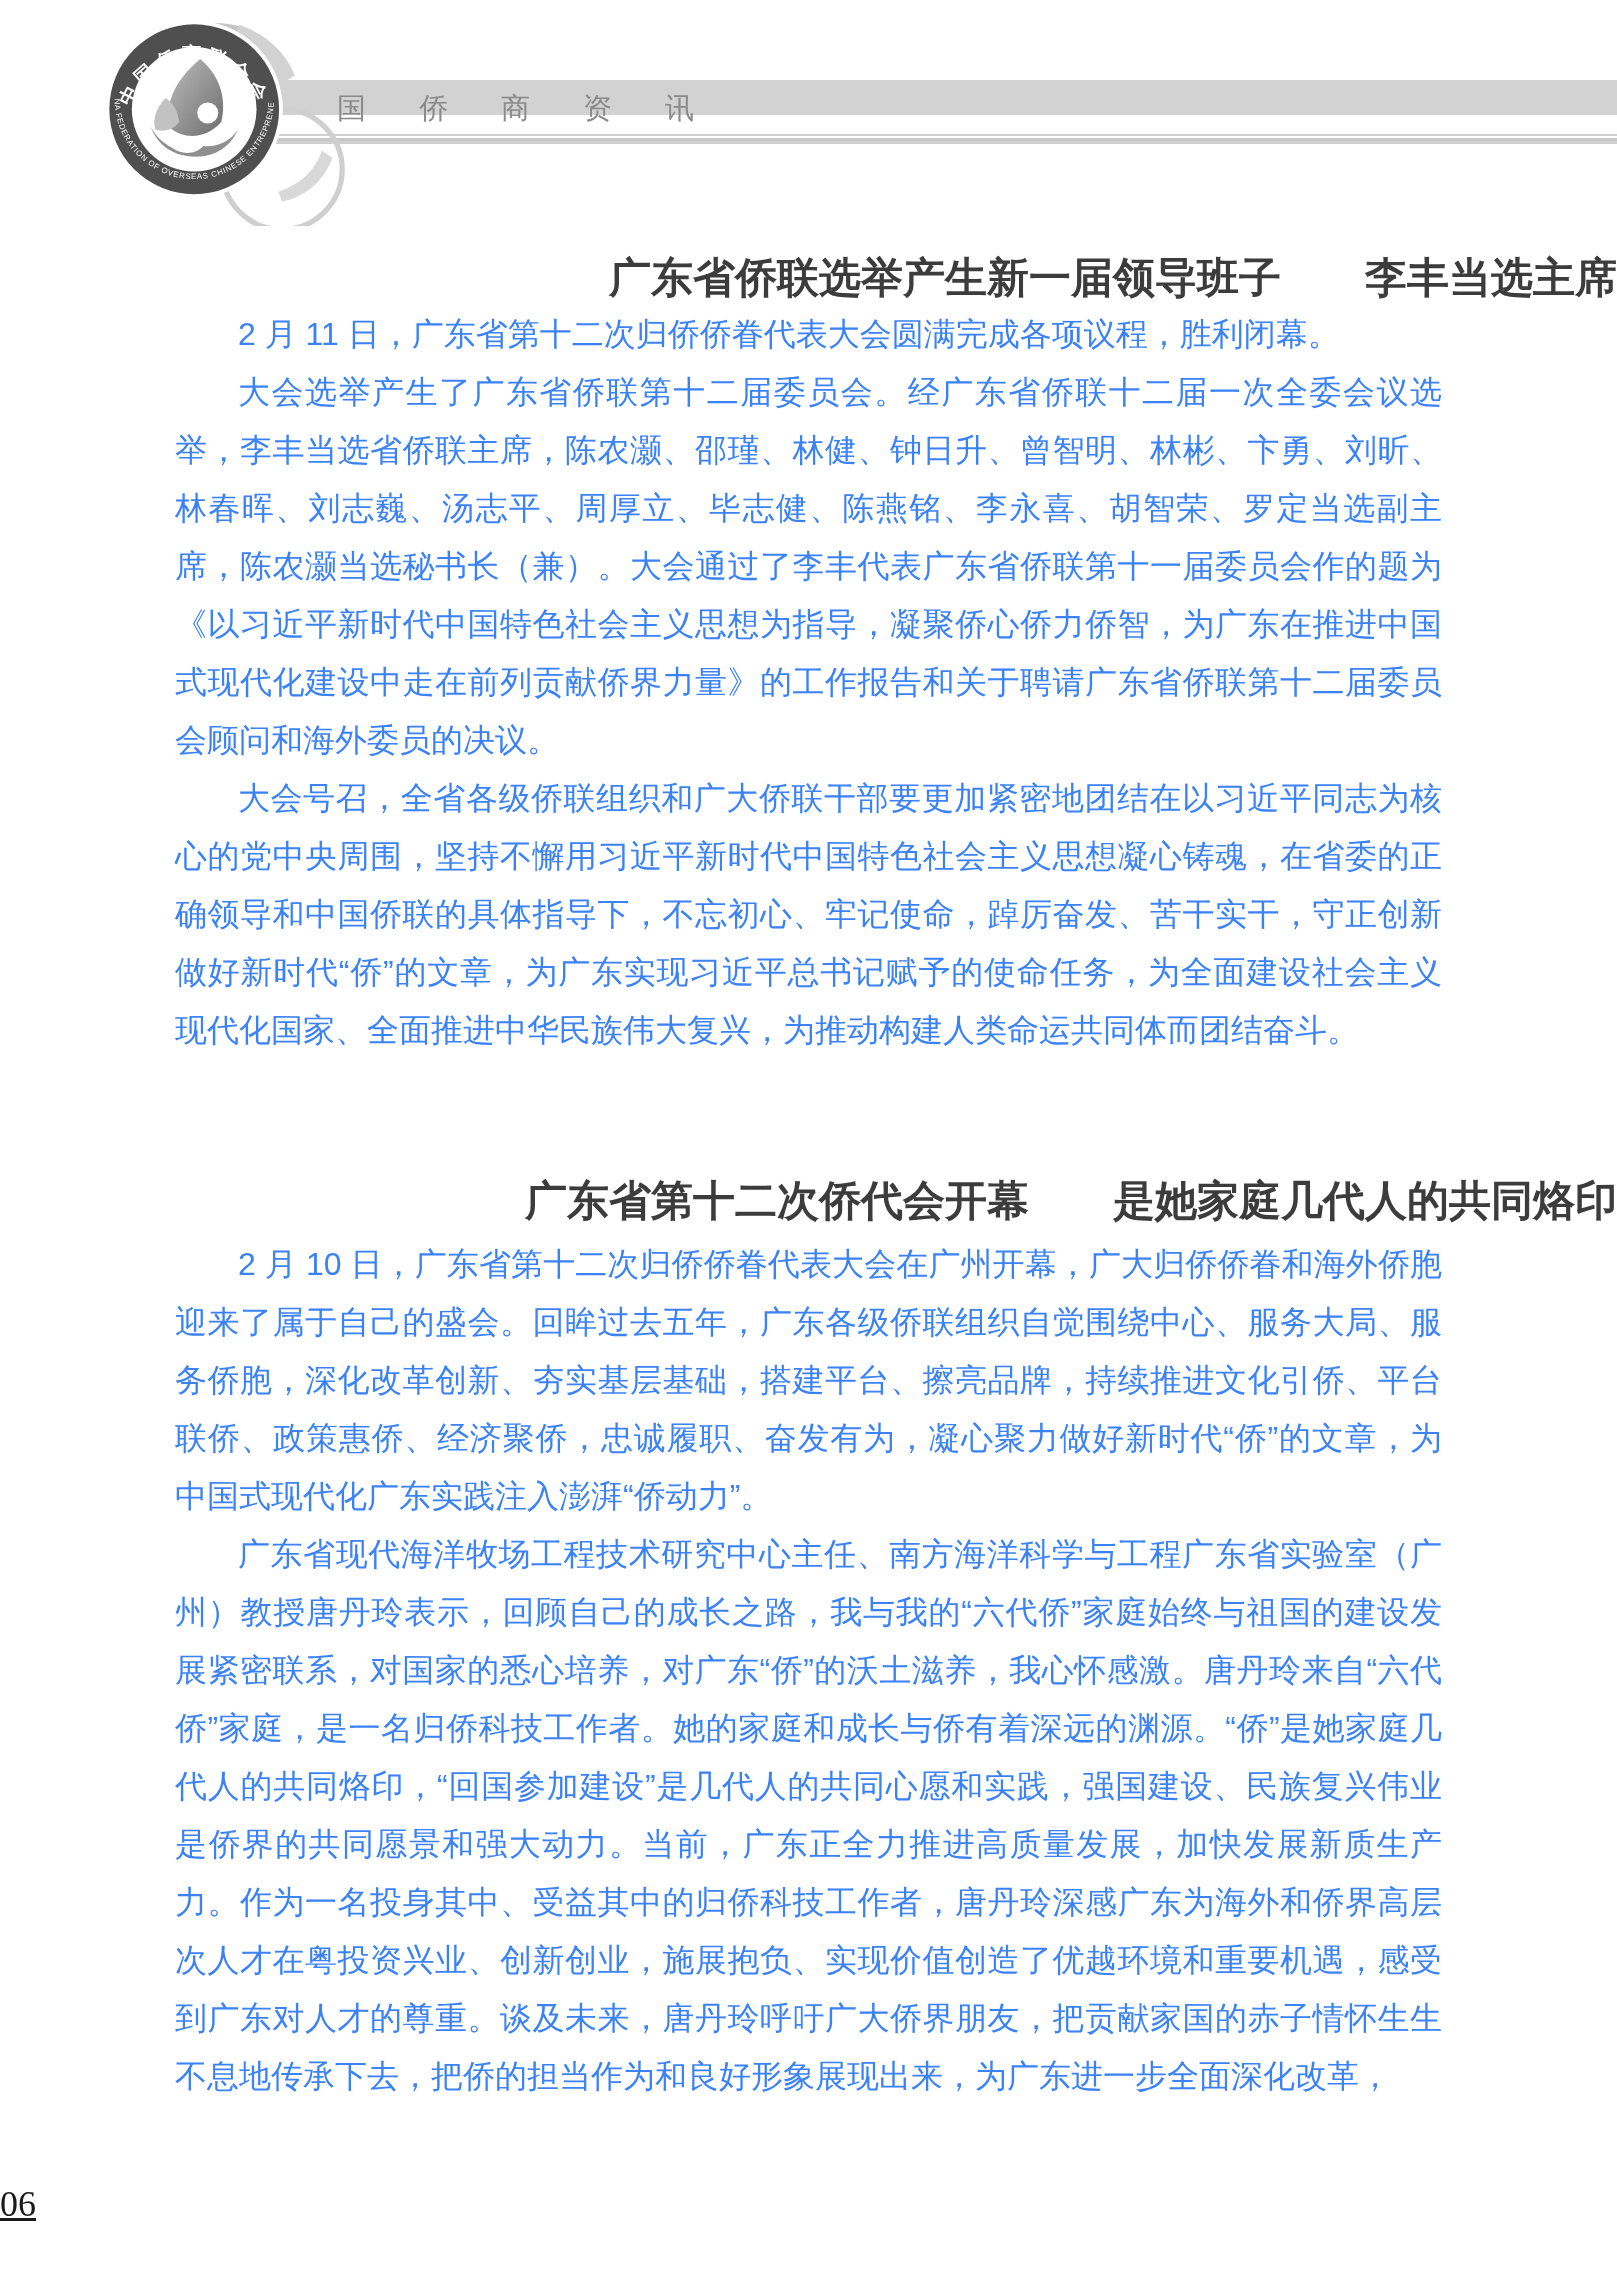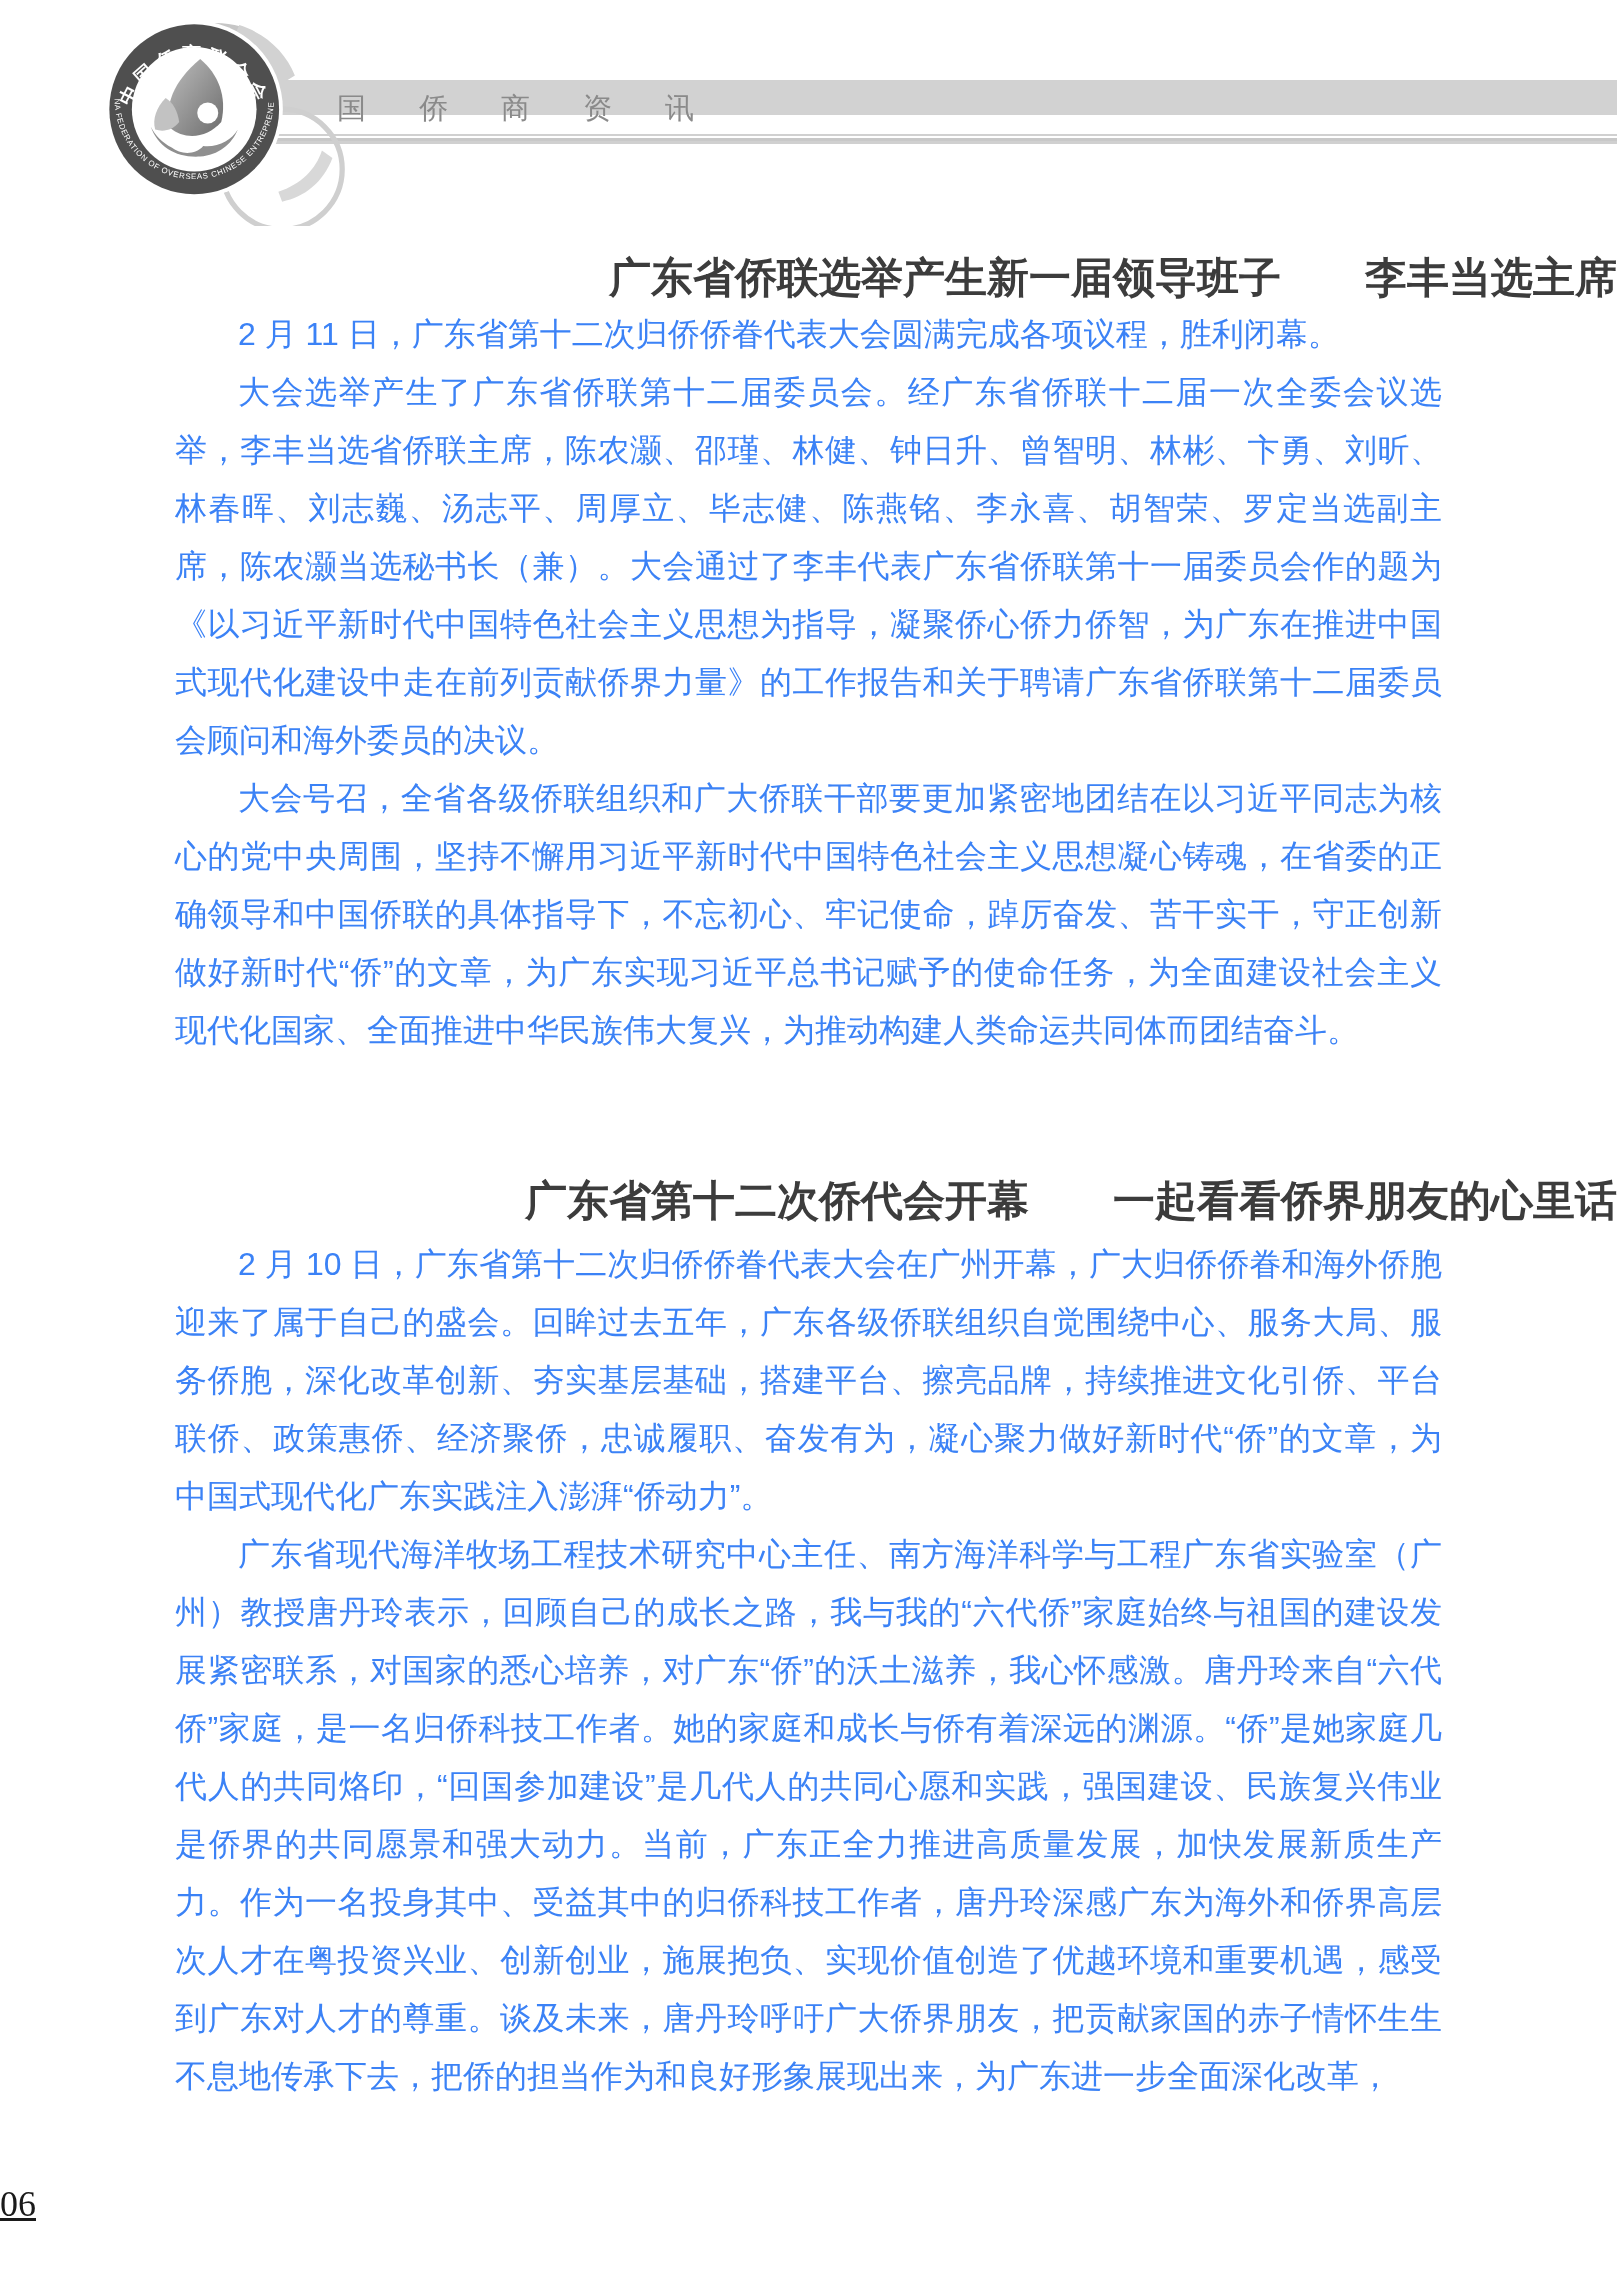--- a/index.html
+++ b/index.html
@@ -134,21 +134,21 @@
     </svg>
   </div>
 
   <h1 class="article-title" id="title1">广东省侨联选举产生新一届领导班子　　李丰当选主席</h1>
   <div class="article-body" id="body1">
     <p>2 月 11 日，广东省第十二次归侨侨眷代表大会圆满完成各项议程，胜利闭幕。</p>
     <p>大会选举产生了广东省侨联第十二届委员会。经广东省侨联十二届一次全委会议选举，李丰当选省侨联主席，陈农灏、邵瑾、林健、钟日升、曾智明、林彬、卞勇、刘昕、林春晖、刘志巍、汤志平、周厚立、毕志健、陈燕铭、李永喜、胡智荣、罗定当选副主席，陈农灏当选秘书长（兼）。大会通过了李丰代表广东省侨联第十一届委员会作的题为《以习近平新时代中国特色社会主义思想为指导，凝聚侨心侨力侨智，为广东在推进中国式现代化建设中走在前列贡献侨界力量》的工作报告和关于聘请广东省侨联第十二届委员会顾问和海外委员的决议。</p>
     <p>大会号召，全省各级侨联组织和广大侨联干部要更加紧密地团结在以习近平同志为核心的党中央周围，坚持不懈用习近平新时代中国特色社会主义思想凝心铸魂，在省委的正确领导和中国侨联的具体指导下，不忘初心、牢记使命，踔厉奋发、苦干实干，守正创新做好新时代“侨”的文章，为广东实现习近平总书记赋予的使命任务，为全面建设社会主义现代化国家、全面推进中华民族伟大复兴，为推动构建人类命运共同体而团结奋斗。</p>
   </div>
 
-  <h1 class="article-title" id="title2">广东省第十二次侨代会开幕　　一起看看侨界朋友的心里话</h1>
+  <h1 class="article-title" id="title2">广东省第十二次侨代会开幕　　是她家庭几代人的共同烙印</h1>
   <div class="article-body" id="body2">
     <p>2 月 10 日，广东省第十二次归侨侨眷代表大会在广州开幕，广大归侨侨眷和海外侨胞迎来了属于自己的盛会。回眸过去五年，广东各级侨联组织自觉围绕中心、服务大局、服务侨胞，深化改革创新、夯实基层基础，搭建平台、擦亮品牌，持续推进文化引侨、平台联侨、政策惠侨、经济聚侨，忠诚履职、奋发有为，凝心聚力做好新时代“侨”的文章，为中国式现代化广东实践注入澎湃“侨动力”。</p>
     <p>广东省现代海洋牧场工程技术研究中心主任、南方海洋科学与工程广东省实验室（广州）教授唐丹玲表示，回顾自己的成长之路，我与我的“六代侨”家庭始终与祖国的建设发展紧密联系，对国家的悉心培养，对广东“侨”的沃土滋养，我心怀感激。唐丹玲来自“六代侨”家庭，是一名归侨科技工作者。她的家庭和成长与侨有着深远的渊源。“侨”是她家庭几代人的共同烙印，“回国参加建设”是几代人的共同心愿和实践，强国建设、民族复兴伟业是侨界的共同愿景和强大动力。当前，广东正全力推进高质量发展，加快发展新质生产力。作为一名投身其中、受益其中的归侨科技工作者，唐丹玲深感广东为海外和侨界高层次人才在粤投资兴业、创新创业，施展抱负、实现价值创造了优越环境和重要机遇，感受到广东对人才的尊重。谈及未来，唐丹玲呼吁广大侨界朋友，把贡献家国的赤子情怀生生不息地传承下去，把侨的担当作为和良好形象展现出来，为广东进一步全面深化改革，</p>
   </div>
 
   <div class="page-number">06</div>
 
 </div>
 
 

